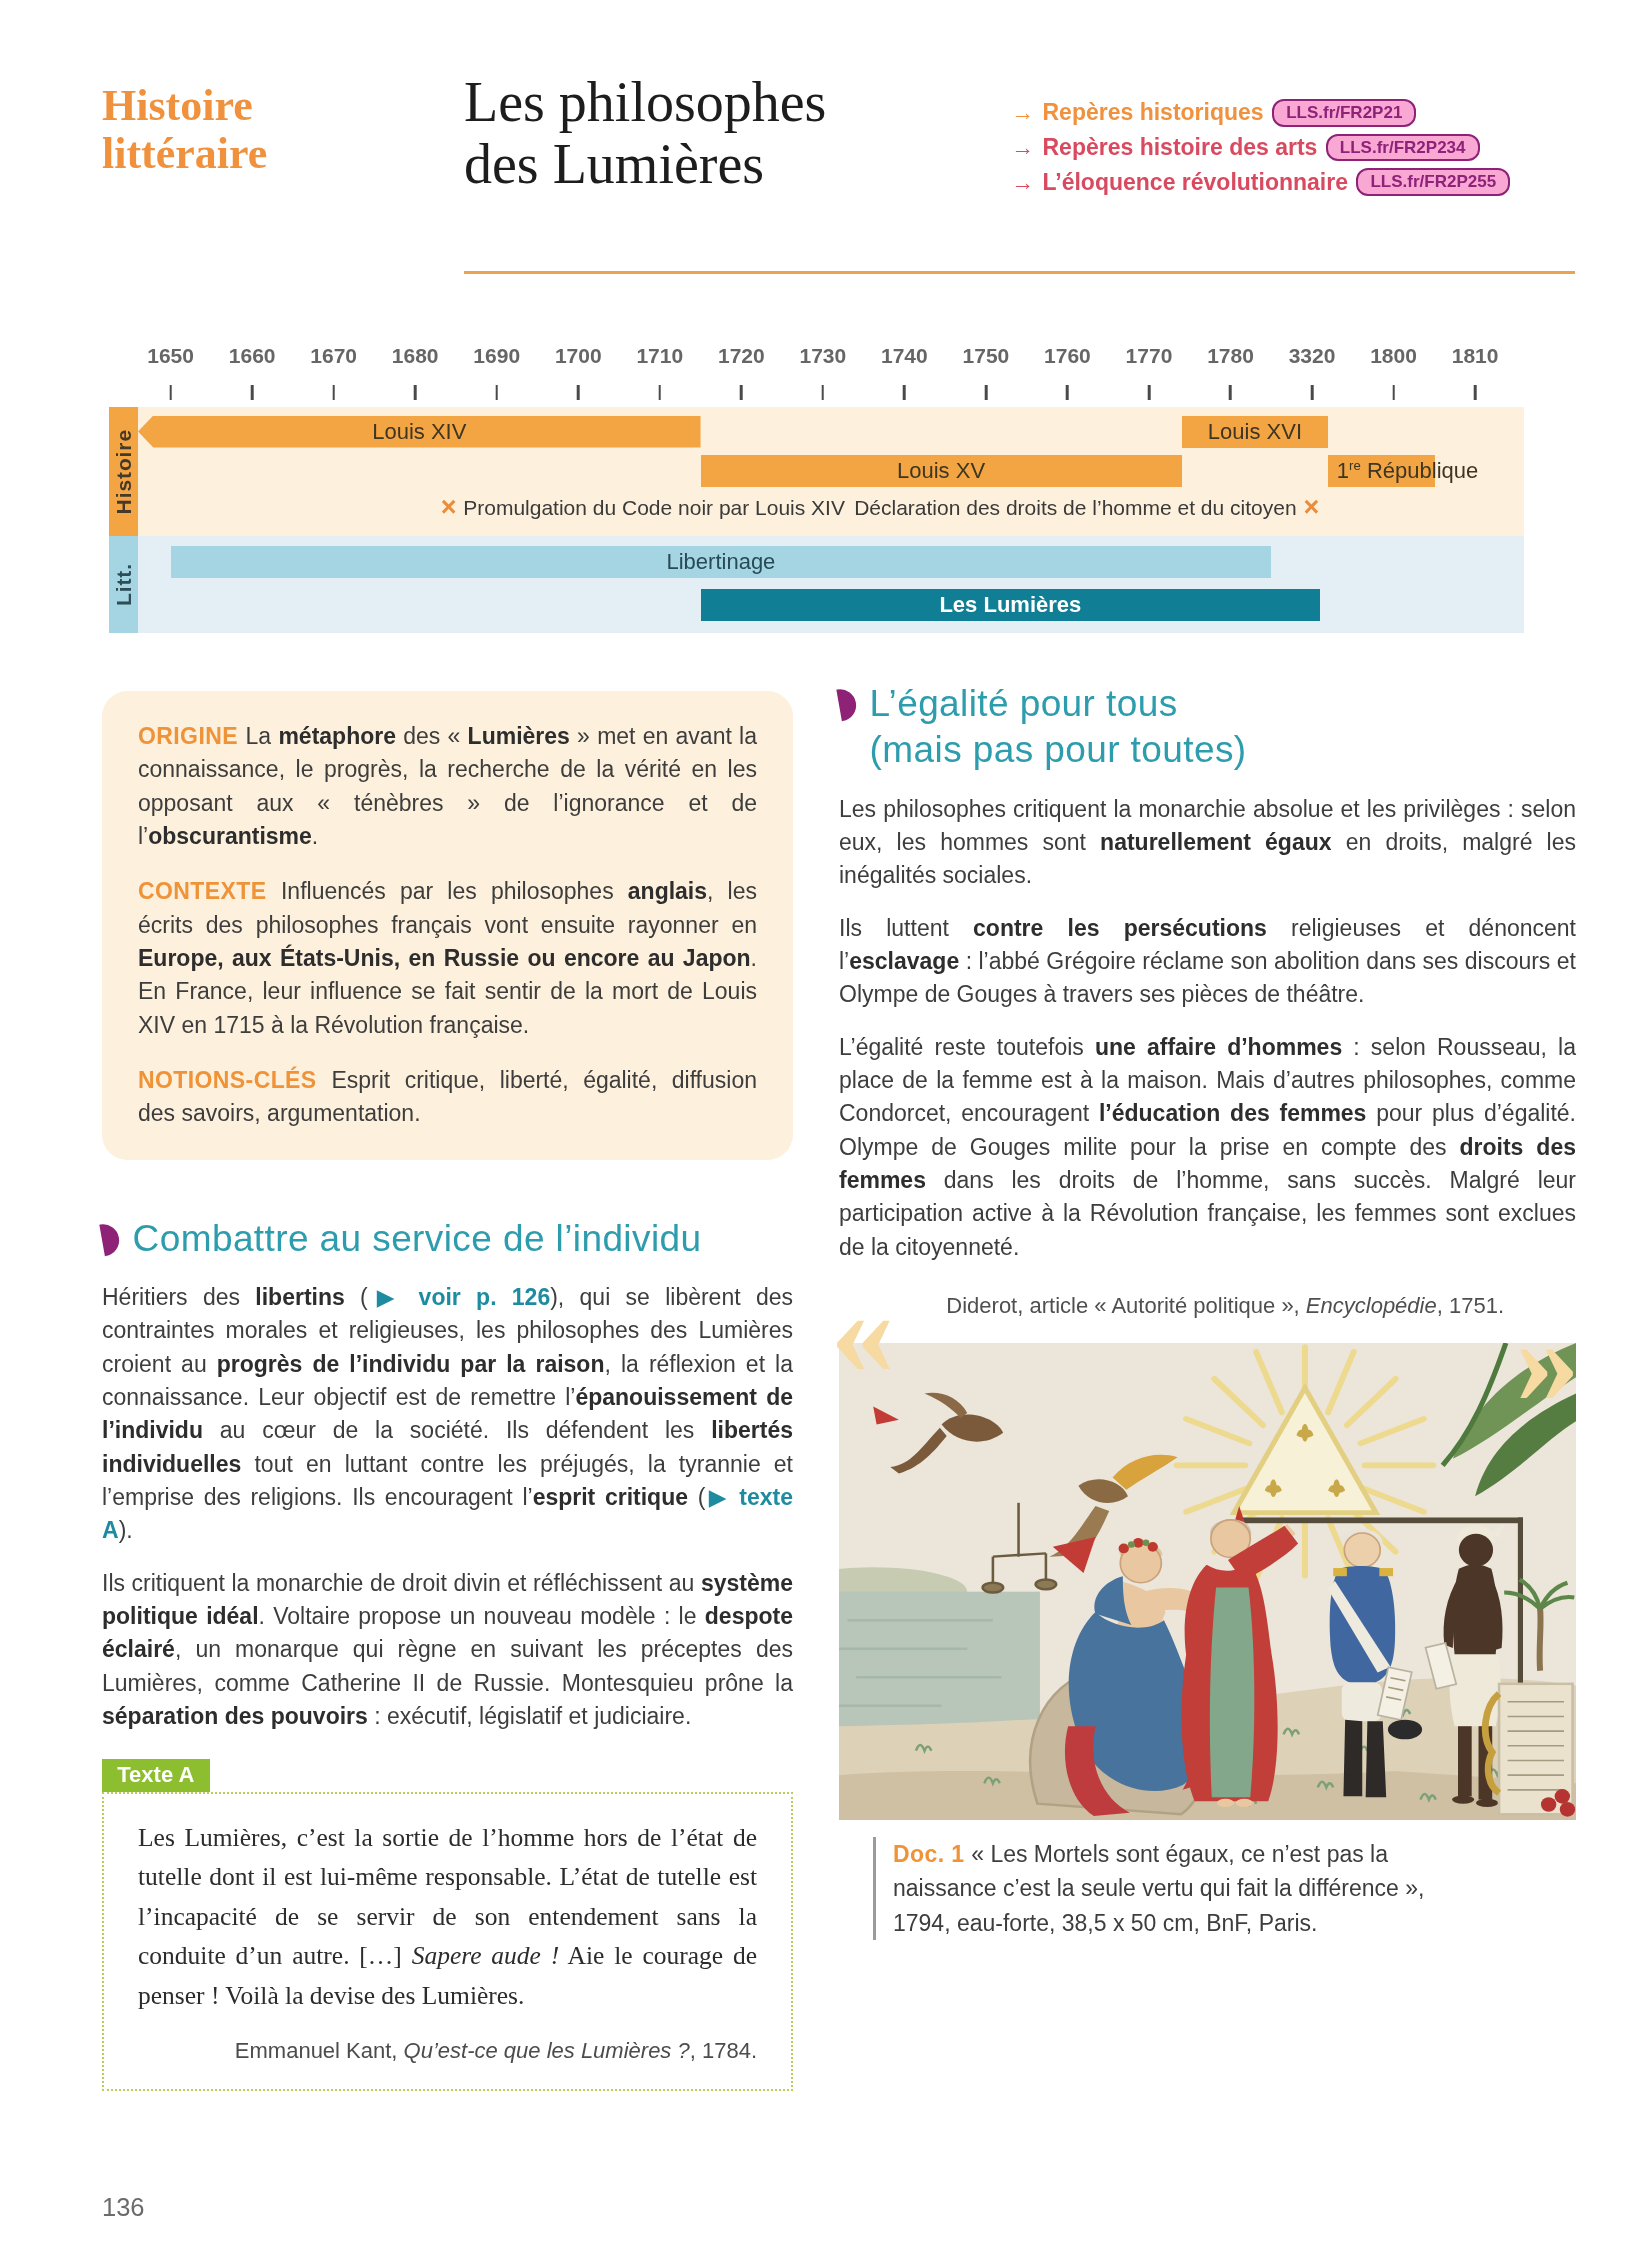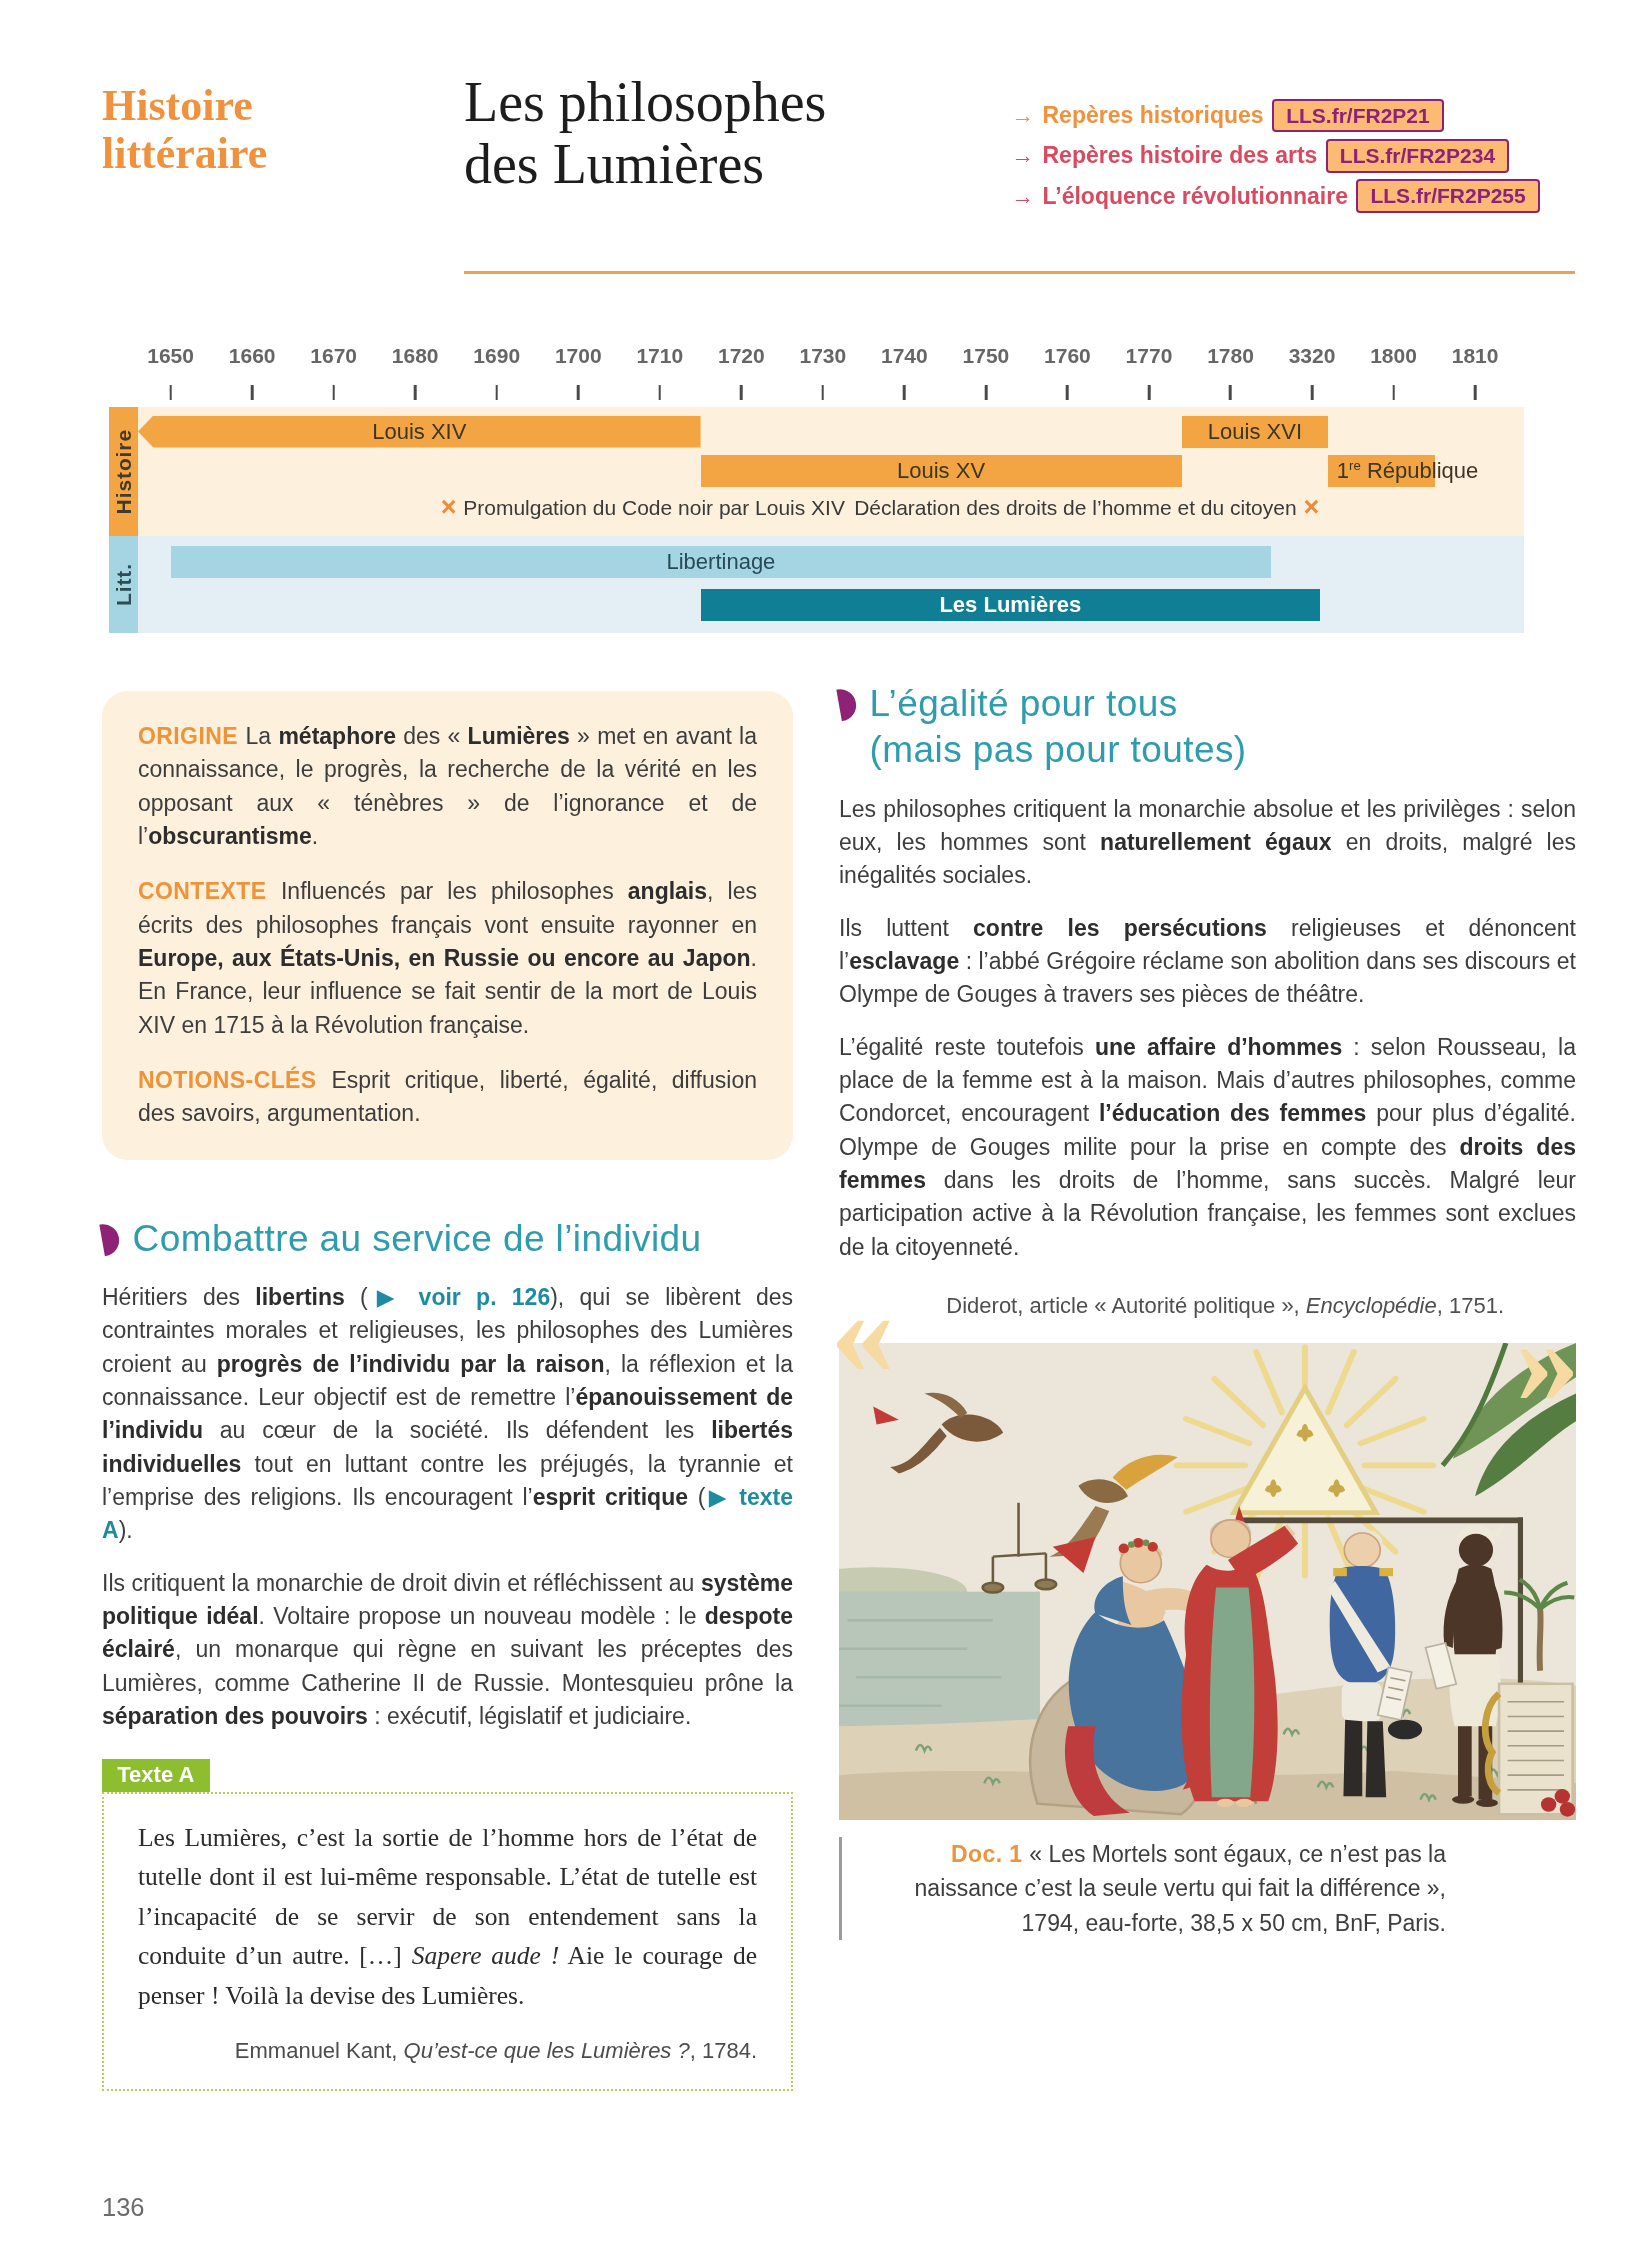--- a/index.html
+++ b/index.html
@@ -8,22 +8,22 @@
 
   
   #kicker{position:absolute;left:102px;top:82px;font-family:"Liberation Serif","DejaVu Serif",serif;
           font-weight:700;font-size:44px;line-height:1.1;color:#f0923d;}
   #title{position:absolute;left:464px;top:72px;font-family:"Liberation Serif","DejaVu Serif",serif;
          font-size:56px;line-height:1.1;color:#1d1d1d;}
   #title-rule{position:absolute;left:464px;top:271px;width:1111px;height:2.6px;background:#e9a351;}
   #links{position:absolute;left:1011px;top:99px;display:flex;flex-direction:column;gap:6.8px;}
   .link-row{display:flex;align-items:center;gap:8.5px;font-weight:700;font-size:23px;}
   .link-arrow{font-weight:700;}
-  .link-code{color:#8e2178;border:2.6px solid #8e2178;border-radius:4px;padding:0 12px;
-             font-size:21px;font-weight:700;background:#fdba74;line-height:1.4;}
+  .link-code{color:#8e2178;border:2.6px solid #8e2178;border-radius:12px;padding:0 12px;
+             font-size:17px;font-weight:700;background:#f9a8d4;line-height:1.4;}
 
   
   #tl-years{position:absolute;left:138px;top:344px;width:1386px;height:29px;}
   .tl-year{position:absolute;transform:translateX(-50%);font-weight:700;font-size:21px;color:#666;}
   #tl-ticks{position:absolute;left:138px;top:385px;width:1386px;height:17px;}
   .tl-tick{position:absolute;transform:translateX(-50%);width:2.6px;height:14.5px;background:#4a4a4a;display:block;}
   .tl-band{position:absolute;left:109px;width:1415px;display:flex;}
   .tl-side{width:29px;flex:none;display:flex;align-items:center;justify-content:center;}
   .tl-side span{writing-mode:vertical-rl;transform:rotate(180deg);font-weight:700;font-size:21px;
                 color:#44392a;letter-spacing:0.9px;}
@@ -86,21 +86,21 @@
          font-weight:700;line-height:1;}
   .qmark.open{left:-8.5px;top:-25.5px;}
   .qmark.close{right:-3.4px;top:3.4px;}
   #rquote .qtext{font-size:29px;color:#4a4a4a;line-height:1.4;letter-spacing:0.3px;}
   #rquote .qattrib{margin-top:13.6px;font-size:22px;color:#4f4f4f;text-align:right;}
 
   
   #doc1{margin-top:24px;}
   #doc1 svg{display:block;width:737px;height:477px;}
   #doc1-caption{margin-top:17px;border-left:3.4px solid #9b9b9b;padding-left:17px;
-                font-size:23px;line-height:1.5;width:587px;text-align:right;}
+                font-size:23px;line-height:1.5;width:587px;text-align:left;margin-left:34px;}
 
   #pageno{position:absolute;left:102px;top:2193px;font-size:25.5px;color:#6b6b6b;}
 </style>
 </head>
 <body>
 
 <div id="page">
 
   <div id="kicker">
     <div>Histoire</div>

